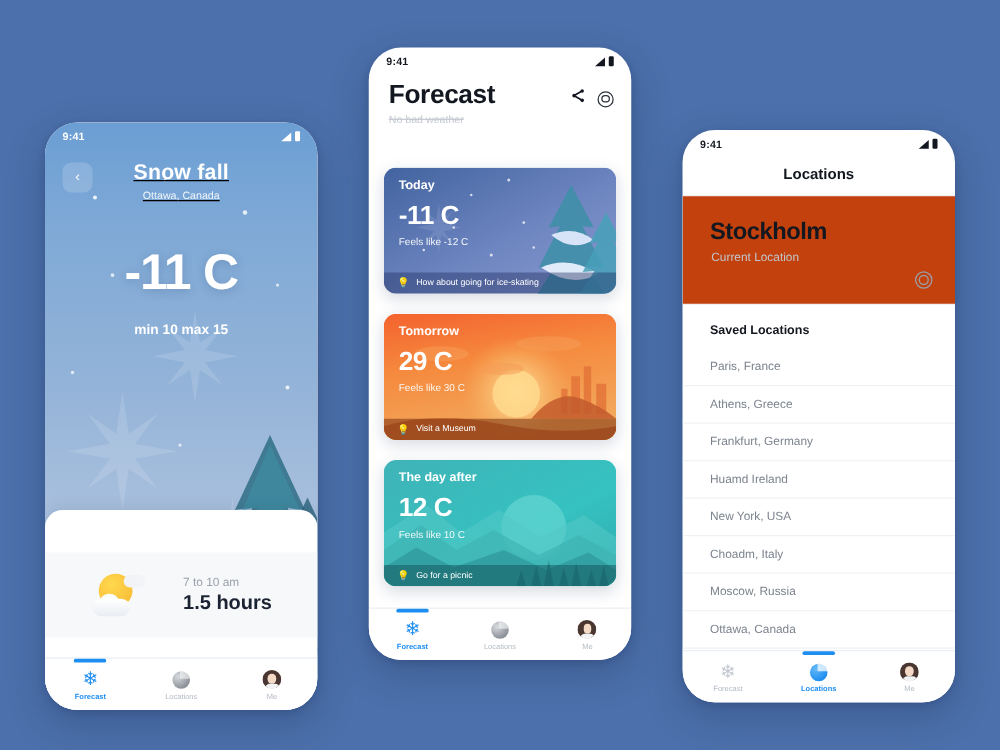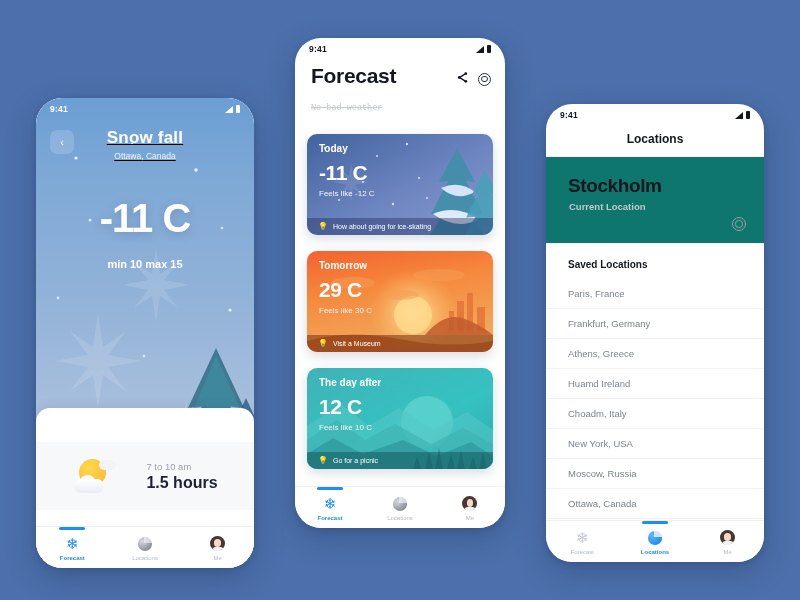--- a/index.html
+++ b/index.html
@@ -13,21 +13,21 @@
   .stage { position: absolute; inset: 0; }
 
   
   .phone {
     position: absolute;
     background: #ffffff;
     border-radius: 26px;
     overflow: hidden;
     box-shadow: 0 10px 30px rgba(20,40,80,.28), 0 2px 6px rgba(20,40,80,.18);
   }
-  .phone-inner { position: absolute; inset: 0; overflow: hidden; border-radius: 26px; }
+  .phone-inner { position: absolute; inset: 0; overflow: hidden; border-radius: 6px; }
 
   
   .statusbar {
     position: absolute; top: 0; left: 0; right: 0; height: 22px;
     display: flex; align-items: center; justify-content: space-between;
     padding: 0 14px; z-index: 20;
   }
   .status-time { font-size: 8.5px; font-weight: bold; letter-spacing: .2px; }
   .status-icons { display: flex; align-items: center; gap: 3px; }
   .sig { width: 0; height: 0; border-style: solid; border-width: 0 0 7px 8px; border-color: transparent transparent currentColor transparent; }
@@ -94,21 +94,21 @@
   .suncloud .c2 { position: absolute; left: 2px; bottom: 3px; width: 30px; height: 14px; border-radius: 11px;
                   background: linear-gradient(180deg,#ffffff,#e9edf3); }
   .suncloud .c3 { position: absolute; left: 8px; bottom: 9px; width: 15px; height: 12px; border-radius: 50%; background: #fafbfc; }
   .sun-times { font-size: 9.5px; color: #9aa1ad; }
   .sun-hours { font-size: 16px; font-weight: bold; color: #1b2333; margin-top: 2px; }
 
   
   #phone2 { left: 295px; top: 38px; width: 210px; height: 490px; }
   .p2-head { position: absolute; top: 26px; left: 16px; right: 14px; display: flex; align-items: flex-start; justify-content: space-between; }
   .p2-title { font-size: 21px; font-weight: bold; color: #13171f; letter-spacing: -.3px; }
-  .p2-sub { font-size: 8.5px; color: #c5cad2; margin-top: 15px; text-decoration: line-through; font-family: Liberation Mono, monospace; }
+  .p2-sub { font-size: 8.5px; color: #c5cad2; margin-top: 2px; text-decoration: line-through; }
   .p2-actions { display: flex; align-items: center; gap: 9px; padding-top: 6px; }
   .target { width: 13px; height: 13px; border-radius: 50%; border: 1.3px solid #2b313b; position: relative; }
   .target::after { content:""; position: absolute; inset: 2.2px; border-radius: 50%; border: 1.3px solid #2b313b; }
 
   .cards { position: absolute; top: 96px; left: 12px; right: 12px; display: flex; flex-direction: column; gap: 16px; }
   .wcard { height: 101px; border-radius: 10px; overflow: hidden; position: relative;
            box-shadow: 0 4px 12px rgba(35,55,95,.18); }
   .wcard .art { position: absolute; inset: 0; }
   .wcard .ctxt { position: absolute; left: 12px; top: 9px; right: 8px; z-index: 4; }
   .c-day { color: #fff; font-size: 10px; font-weight: bold; }
@@ -116,24 +116,24 @@
   .c-feels { color: rgba(255,255,255,.92); font-size: 8px; margin-top: 4px; }
   .c-tip { position: absolute; left: 0; right: 0; bottom: 0; height: 17px; z-index: 5;
            display: flex; align-items: center; gap: 5px; padding: 0 11px;
            color: #fff; font-size: 7px; }
   .bulb { font-size: 8px; line-height: 1; opacity: .95; }
 
   
   #phone3 { left: 546px; top: 104px; width: 218px; height: 458px; }
   .p3-title { position: absolute; top: 28px; left: 0; right: 0; text-align: center;
               font-size: 12px; font-weight: bold; color: #13171f; }
-  .p3-current { position: absolute; top: 52px; left: 0; right: 0; height: 88px; background: #0f766e;
+  .p3-current { position: absolute; top: 52px; left: 0; right: 0; height: 88px; background: #c2410c;
                 border-top: 1px solid #eef0f3; border-bottom: 1px solid #eef0f3; }
   .p3-city { position: absolute; left: 22px; top: 18px; font-size: 19px; font-weight: bold; color: #13171f; letter-spacing: -.4px; }
-  .p3-cur-sub { position: absolute; left: 23px; top: 44px; font-size: 9.5px; color: #c2c7ce; font-weight: bold; }
+  .p3-cur-sub { position: absolute; left: 23px; top: 44px; font-size: 9.5px; color: #c2c7ce; }
   .p3-target { position: absolute; right: 18px; bottom: 12px; width: 14px; height: 14px;
                border-radius: 50%; border: 1.3px solid #9aa1ab; }
   .p3-target::after { content:""; position: absolute; inset: 2.3px; border-radius: 50%; border: 1.3px solid #9aa1ab; }
   .p3-saved { position: absolute; top: 155px; left: 22px; font-size: 10px; font-weight: bold; color: #13171f; }
   .p3-list { position: absolute; top: 175px; left: 0; right: 0; bottom: 42px; }
   .p3-row { height: 30px; display: flex; align-items: center; padding-left: 22px;
             font-size: 9.5px; color: #7c838e; border-bottom: 1px solid #f0f2f4; }
 </style>
 </head>
 <body>
@@ -447,25 +447,25 @@
       <div class="p3-current">
         <div class="p3-city">Stockholm</div>
         <div class="p3-cur-sub">Current Location</div>
         <div class="p3-target"></div>
       </div>
 
       <div class="p3-saved">Saved Locations</div>
 
       <div class="p3-list">
         <div class="p3-row">Paris, France</div>
+        <div class="p3-row">Athens, Greece</div>
         <div class="p3-row">Frankfurt, Germany</div>
-        <div class="p3-row">Athens, Greece</div>
         <div class="p3-row">Huamd Ireland</div>
+        <div class="p3-row">New York, USA</div>
         <div class="p3-row">Choadm, Italy</div>
-        <div class="p3-row">New York, USA</div>
         <div class="p3-row">Moscow, Russia</div>
         <div class="p3-row">Ottawa, Canada</div>
       </div>
 
       <div class="bottomnav">
         <div class="navitem">
           <div class="navicon">
               <span class="flake">❄</span>
             </div>
           <div class="navlabel">Forecast</div>

